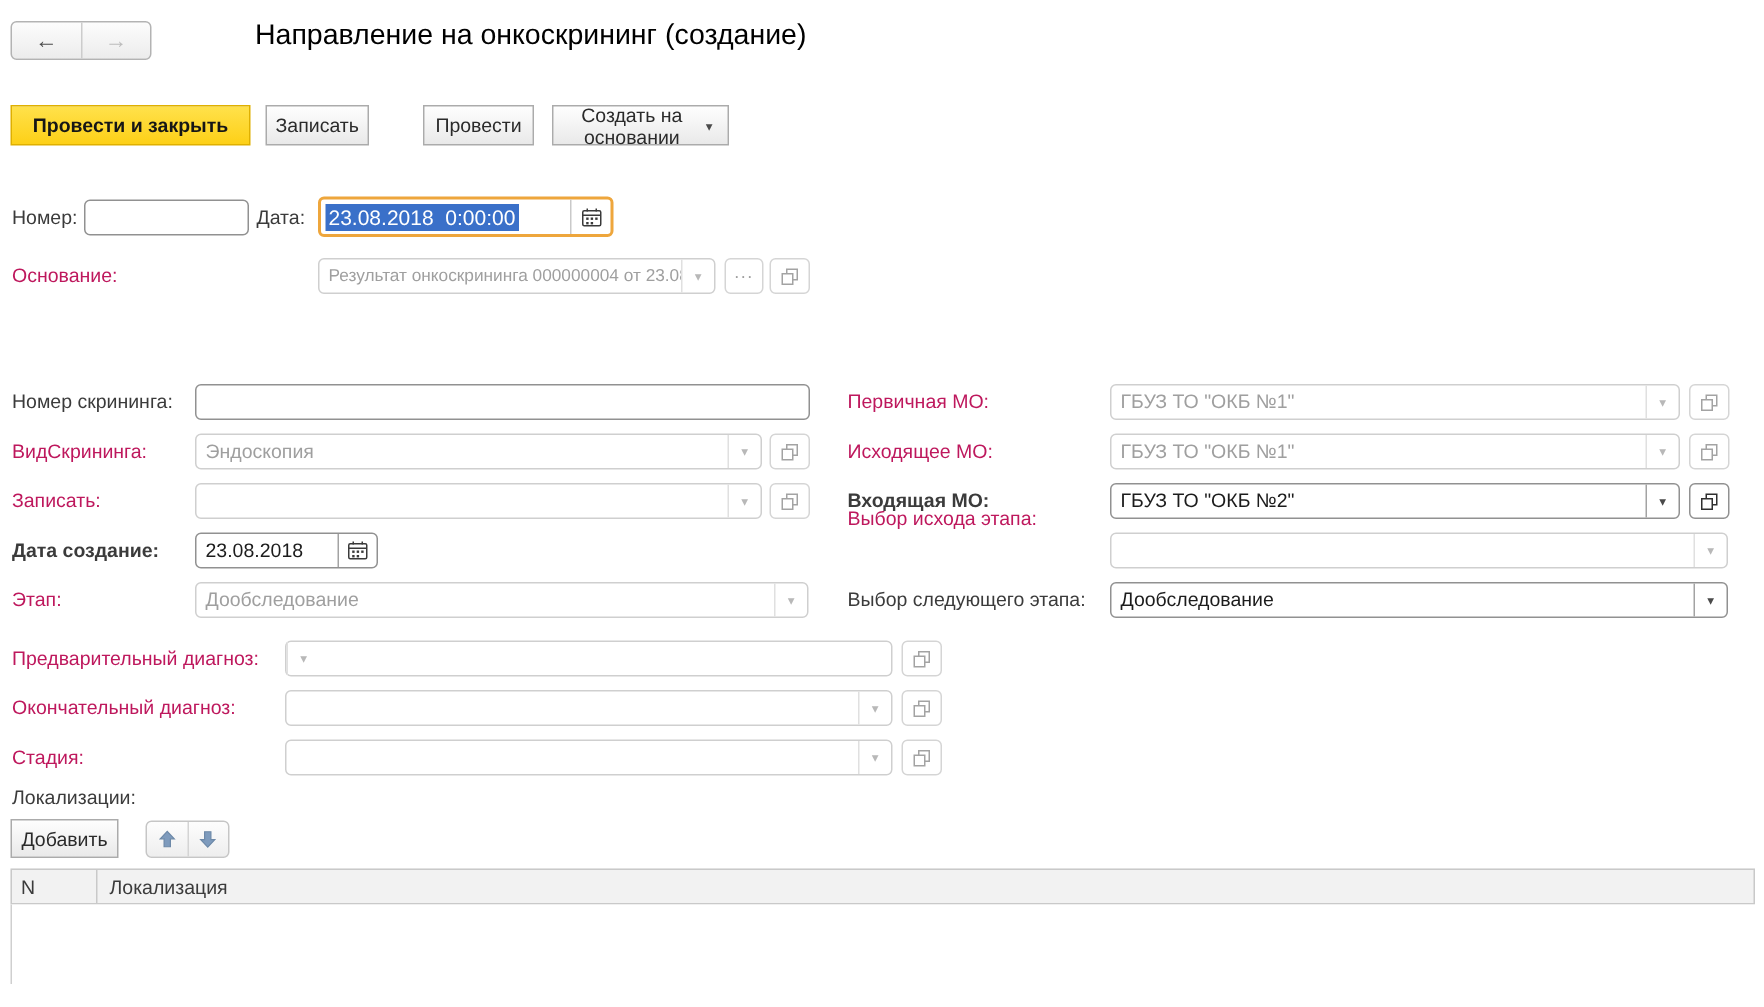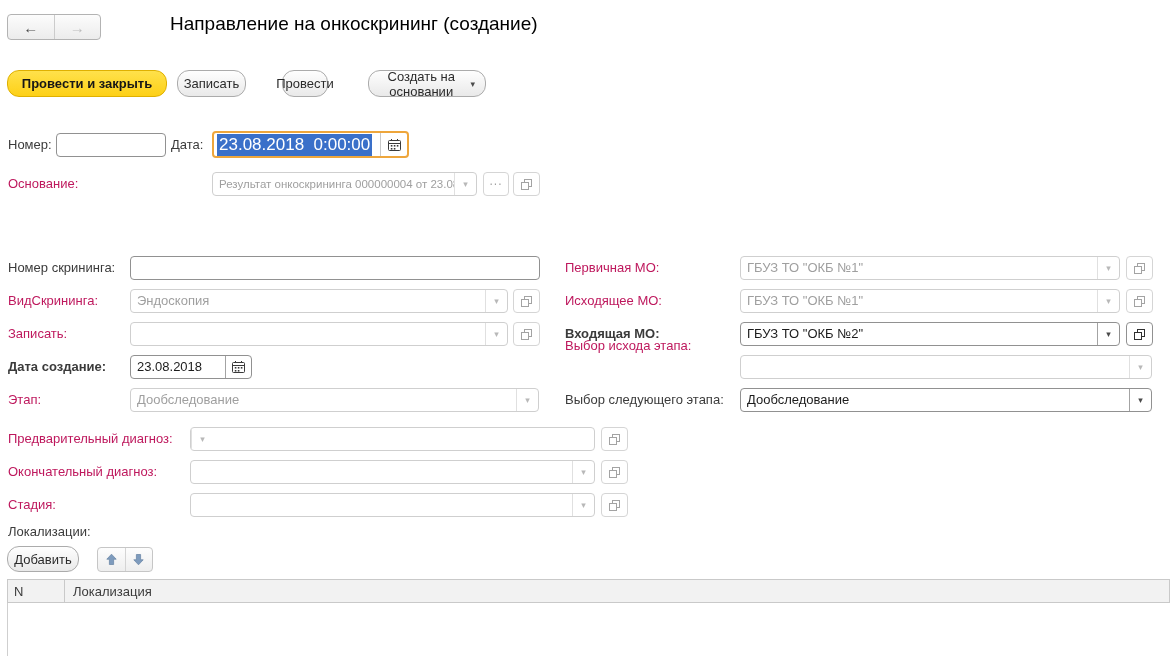--- a/index.html
+++ b/index.html
@@ -22,40 +22,40 @@
   .arwg{font-size:9px;color:#4a4a4a;line-height:1;}
   .fld.dis .arwg{color:#b8b8b8;}
 
   .sqbtn{position:absolute;box-sizing:border-box;width:27px;height:24px;border:1px solid #919191;
          border-radius:4px;background:#fff;display:flex;align-items:center;justify-content:center;padding:0;}
   .sqbtn.dis{border-color:#d5d5d5;}
 
   input.txtfld{position:absolute;box-sizing:border-box;height:24px;border:1px solid #919191;
        border-radius:4px;background:#fff;font:13px "Liberation Sans",sans-serif;padding:0 6px;color:#1c1c1c;outline:none;}
 
-  .btn{position:absolute;box-sizing:border-box;height:27px;border:1px solid #ababab;border-radius:12px;
+  .btn{position:absolute;box-sizing:border-box;height:27px;border:1px solid #ababab;border-radius:0;
        background:linear-gradient(#fefefe,#e9e9e9);font:13px "Liberation Sans",sans-serif;color:#2b2b2b;
        display:flex;align-items:center;justify-content:center;padding:0 10px;cursor:default;}
   .btn.yellow{background:linear-gradient(#ffe14b,#fdd017);border-color:#dfb000;font-weight:bold;color:#161616;}
   .btn .dd{font-size:9px;margin-left:7px;color:#4a4a4a;}
 
   
   .nav{position:absolute;left:7px;top:14px;width:94px;height:26px;border:1px solid #b3b3b3;border-radius:4px;
        background:linear-gradient(#fcfcfc,#ececec);display:flex;box-sizing:border-box;}
   .nav .half{flex:1;display:flex;align-items:center;justify-content:center;font-size:15px;color:#4b4b4b;}
   .nav .half:first-child{border-right:1px solid #cccccc;}
   .nav .half.off{color:#bdbdbd;}
 
   .title{position:absolute;left:170px;top:13px;font-size:19px;color:#000;}
 
   
   .dategrp{position:absolute;left:212px;top:131px;width:197px;height:27px;box-sizing:border-box;
            border:2px solid #eea63c;border-radius:4px;background:#fff;display:flex;align-items:stretch;}
   .dategrp .dtxt{flex:1;display:flex;align-items:center;padding-left:3px;overflow:hidden;}
-  .sel{background:#3a70c9;color:#fff;font-size:17px;white-space:pre;padding:1px 2px;}
+  .sel{background:#3a70c9;color:#fff;font-size:14px;white-space:pre;padding:1px 2px;}
   .dategrp .cal{width:26px;display:flex;align-items:center;justify-content:center;border-left:1px solid #c9c9c9;}
 
   
   .thead{position:absolute;left:7px;top:579px;width:1163px;height:24px;box-sizing:border-box;
          background:#f2f2f2;border:1px solid #c9c9c9;display:flex;align-items:center;color:#3b3b3b;}
   .thead .c1{width:57px;padding-left:6px;box-sizing:border-box;align-self:stretch;display:flex;align-items:center;border-right:1px solid #c9c9c9;}
   .thead .c2{padding-left:8px;}
   .tbody{position:absolute;left:7px;top:603px;width:1163px;height:53px;background:#fff;border-left:1px solid #cfcfcf;}
 
   .moveg{position:absolute;left:97px;top:547px;width:56px;height:25px;box-sizing:border-box;border:1px solid #c6c6c6;
@@ -71,21 +71,21 @@
       <span>←</span>
     </div>
   <div class="half off">
       <span>→</span>
     </div>
 </div>
 <div class="title">Направление на онкоскрининг (создание)</div>
 
 <button class="btn yellow" style="left:7px;top:70px;width:160px;">Провести и закрыть</button>
 <button class="btn" style="left:177px;top:70px;width:69px;">Записать</button>
-<button class="btn" style="left:282px;top:70px;width:46px;">Провести</button>
+<button class="btn" style="left:282px;top:70px;width:74px;">Провести</button>
 <button class="btn" style="left:368px;top:70px;width:118px;">
   <span>Создать на основании</span>
   <span class="dd">▾</span>
 </button>
 
 <div class="lbl" style="left:8px;top:133px;">Номер:</div>
 <input class="txtfld" style="left: 56px; top: 133px; width: 110px;" value="">
 <div class="lbl" style="left:171px;top:133px;">Дата:</div>
 <div class="dategrp">
   <div class="dtxt">

